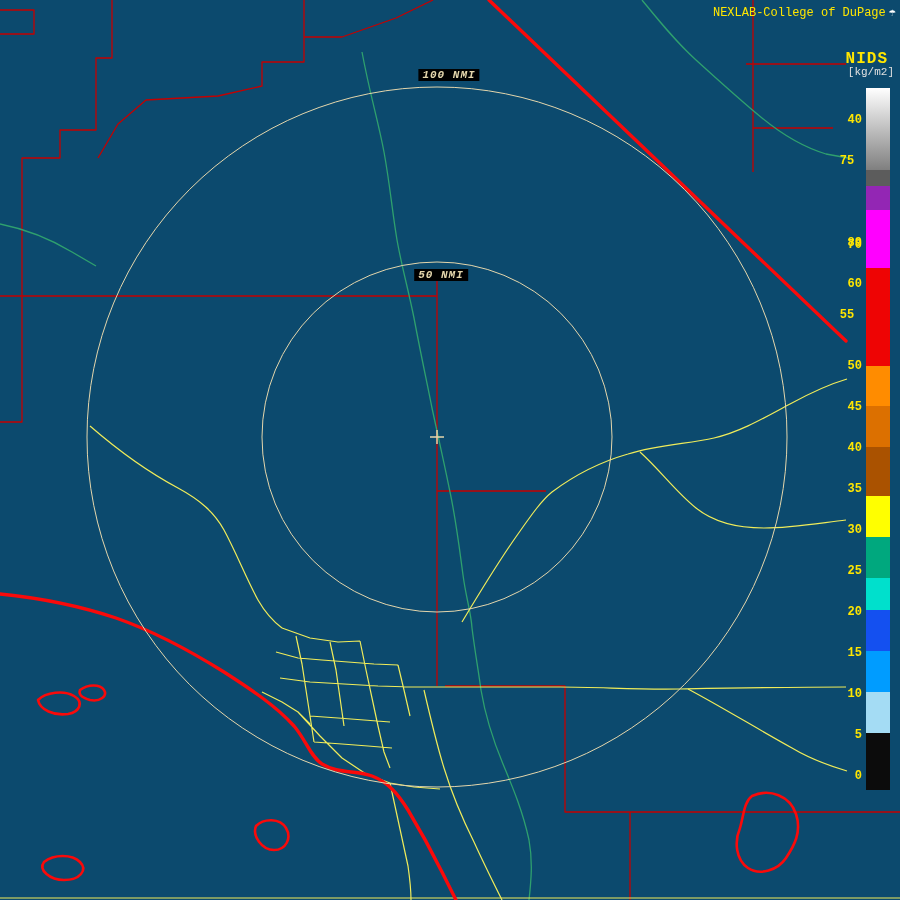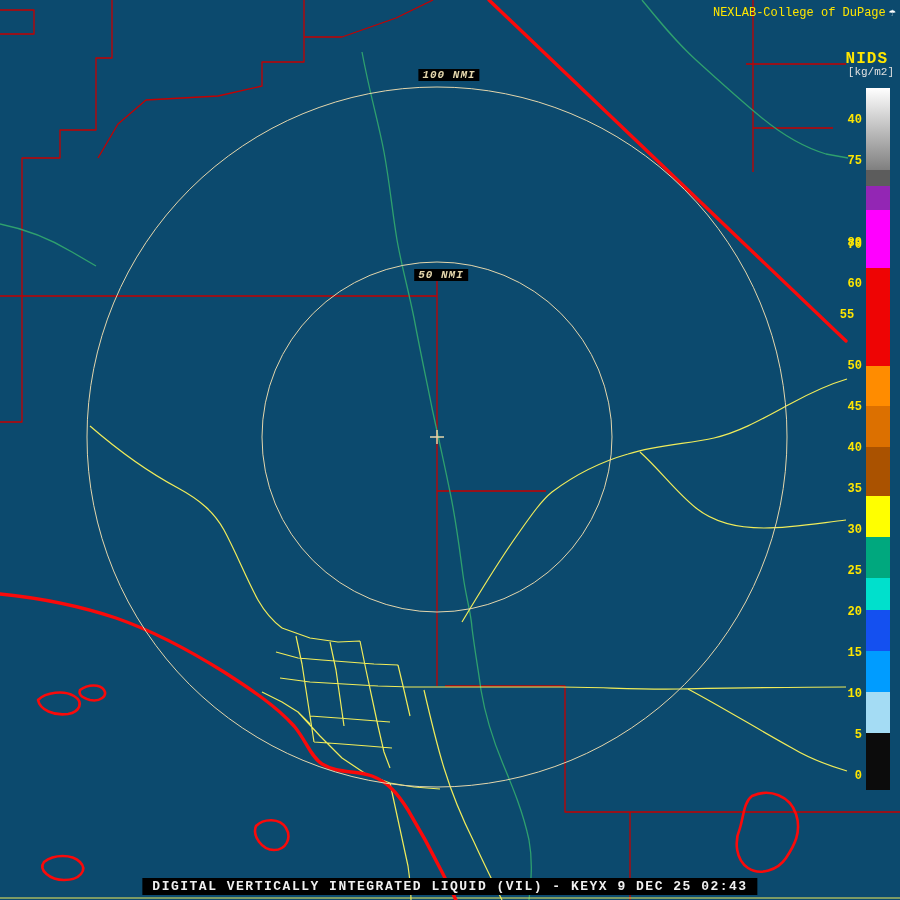--- a/index.html
+++ b/index.html
@@ -90,35 +90,34 @@
 
   <div class="label" id="branding">
     <span>NEXLAB-College of DuPage</span><span id="logo">☂</span>
   </div>
   <div class="label" id="product">NIDS</div>
   <div class="label" id="units">[kg/m2]</div>
 
   <div id="colorbar" style="background: linear-gradient(rgb(255, 255, 255) 0%, rgb(128, 128, 128) 11.63%, rgb(92, 92, 92) 11.63%, rgb(92, 92, 92) 13.95%, rgb(147, 38, 180) 13.95%, rgb(147, 38, 180) 17.44%, rgb(255, 0, 255) 17.44%, rgb(255, 0, 255) 25.58%, rgb(238, 4, 4) 25.58%, rgb(238, 4, 4) 39.53%, rgb(255, 140, 0) 39.53%, rgb(255, 140, 0) 45.35%, rgb(220, 112, 0) 45.35%, rgb(220, 112, 0) 51.16%, rgb(170, 82, 0) 51.16%, rgb(170, 82, 0) 58.14%, rgb(255, 255, 0) 58.14%, rgb(255, 255, 0) 63.95%, rgb(0, 168, 126) 63.95%, rgb(0, 168, 126) 69.77%, rgb(0, 224, 204) 69.77%, rgb(0, 224, 204) 74.42%, rgb(20, 80, 240) 74.42%, rgb(20, 80, 240) 80.23%, rgb(0, 156, 255) 80.23%, rgb(0, 156, 255) 86.05%, rgb(164, 220, 244) 86.05%, rgb(164, 220, 244) 91.86%, rgb(12, 12, 12) 91.86%, rgb(12, 12, 12) 100%);"></div>
   <div>
       <div class="cbtick" style="top: 113px;">40</div>
-      <div class="cbtick" style="top: 154px;">75</div>
+      <div class="cbtick" style="top: 154px; text-align: center;">75</div>
       <div class="cbtick" style="top: 195px; margin-top: 43px;">70</div>
       <div class="cbtick" style="top: 236px;">89</div>
       <div class="cbtick" style="top: 277px;">60</div>
       <div class="cbtick" style="top: 308px; text-align: center;">55</div>
       <div class="cbtick" style="top: 359px;">50</div>
       <div class="cbtick" style="top: 400px;">45</div>
       <div class="cbtick" style="top: 441px;">40</div>
       <div class="cbtick" style="top: 482px;">35</div>
       <div class="cbtick" style="top: 523px;">30</div>
       <div class="cbtick" style="top: 564px;">25</div>
       <div class="cbtick" style="top: 605px;">20</div>
       <div class="cbtick" style="top: 646px;">15</div>
       <div class="cbtick" style="top: 687px;">10</div>
       <div class="cbtick" style="top: 728px;">5</div>
       <div class="cbtick" style="top: 769px;">0</div>
     </div>
 
   <div class="ringlabel" id="ring100">100 NMI</div>
   <div class="ringlabel" id="ring50">50 NMI</div>
 
-  <div id="title">DIGITAL VERTICALLY INTEGRATED LIQUID (VIL) - KEYX 9 DEC 25 02:43</div>
 </div>
 
 </body></html>

